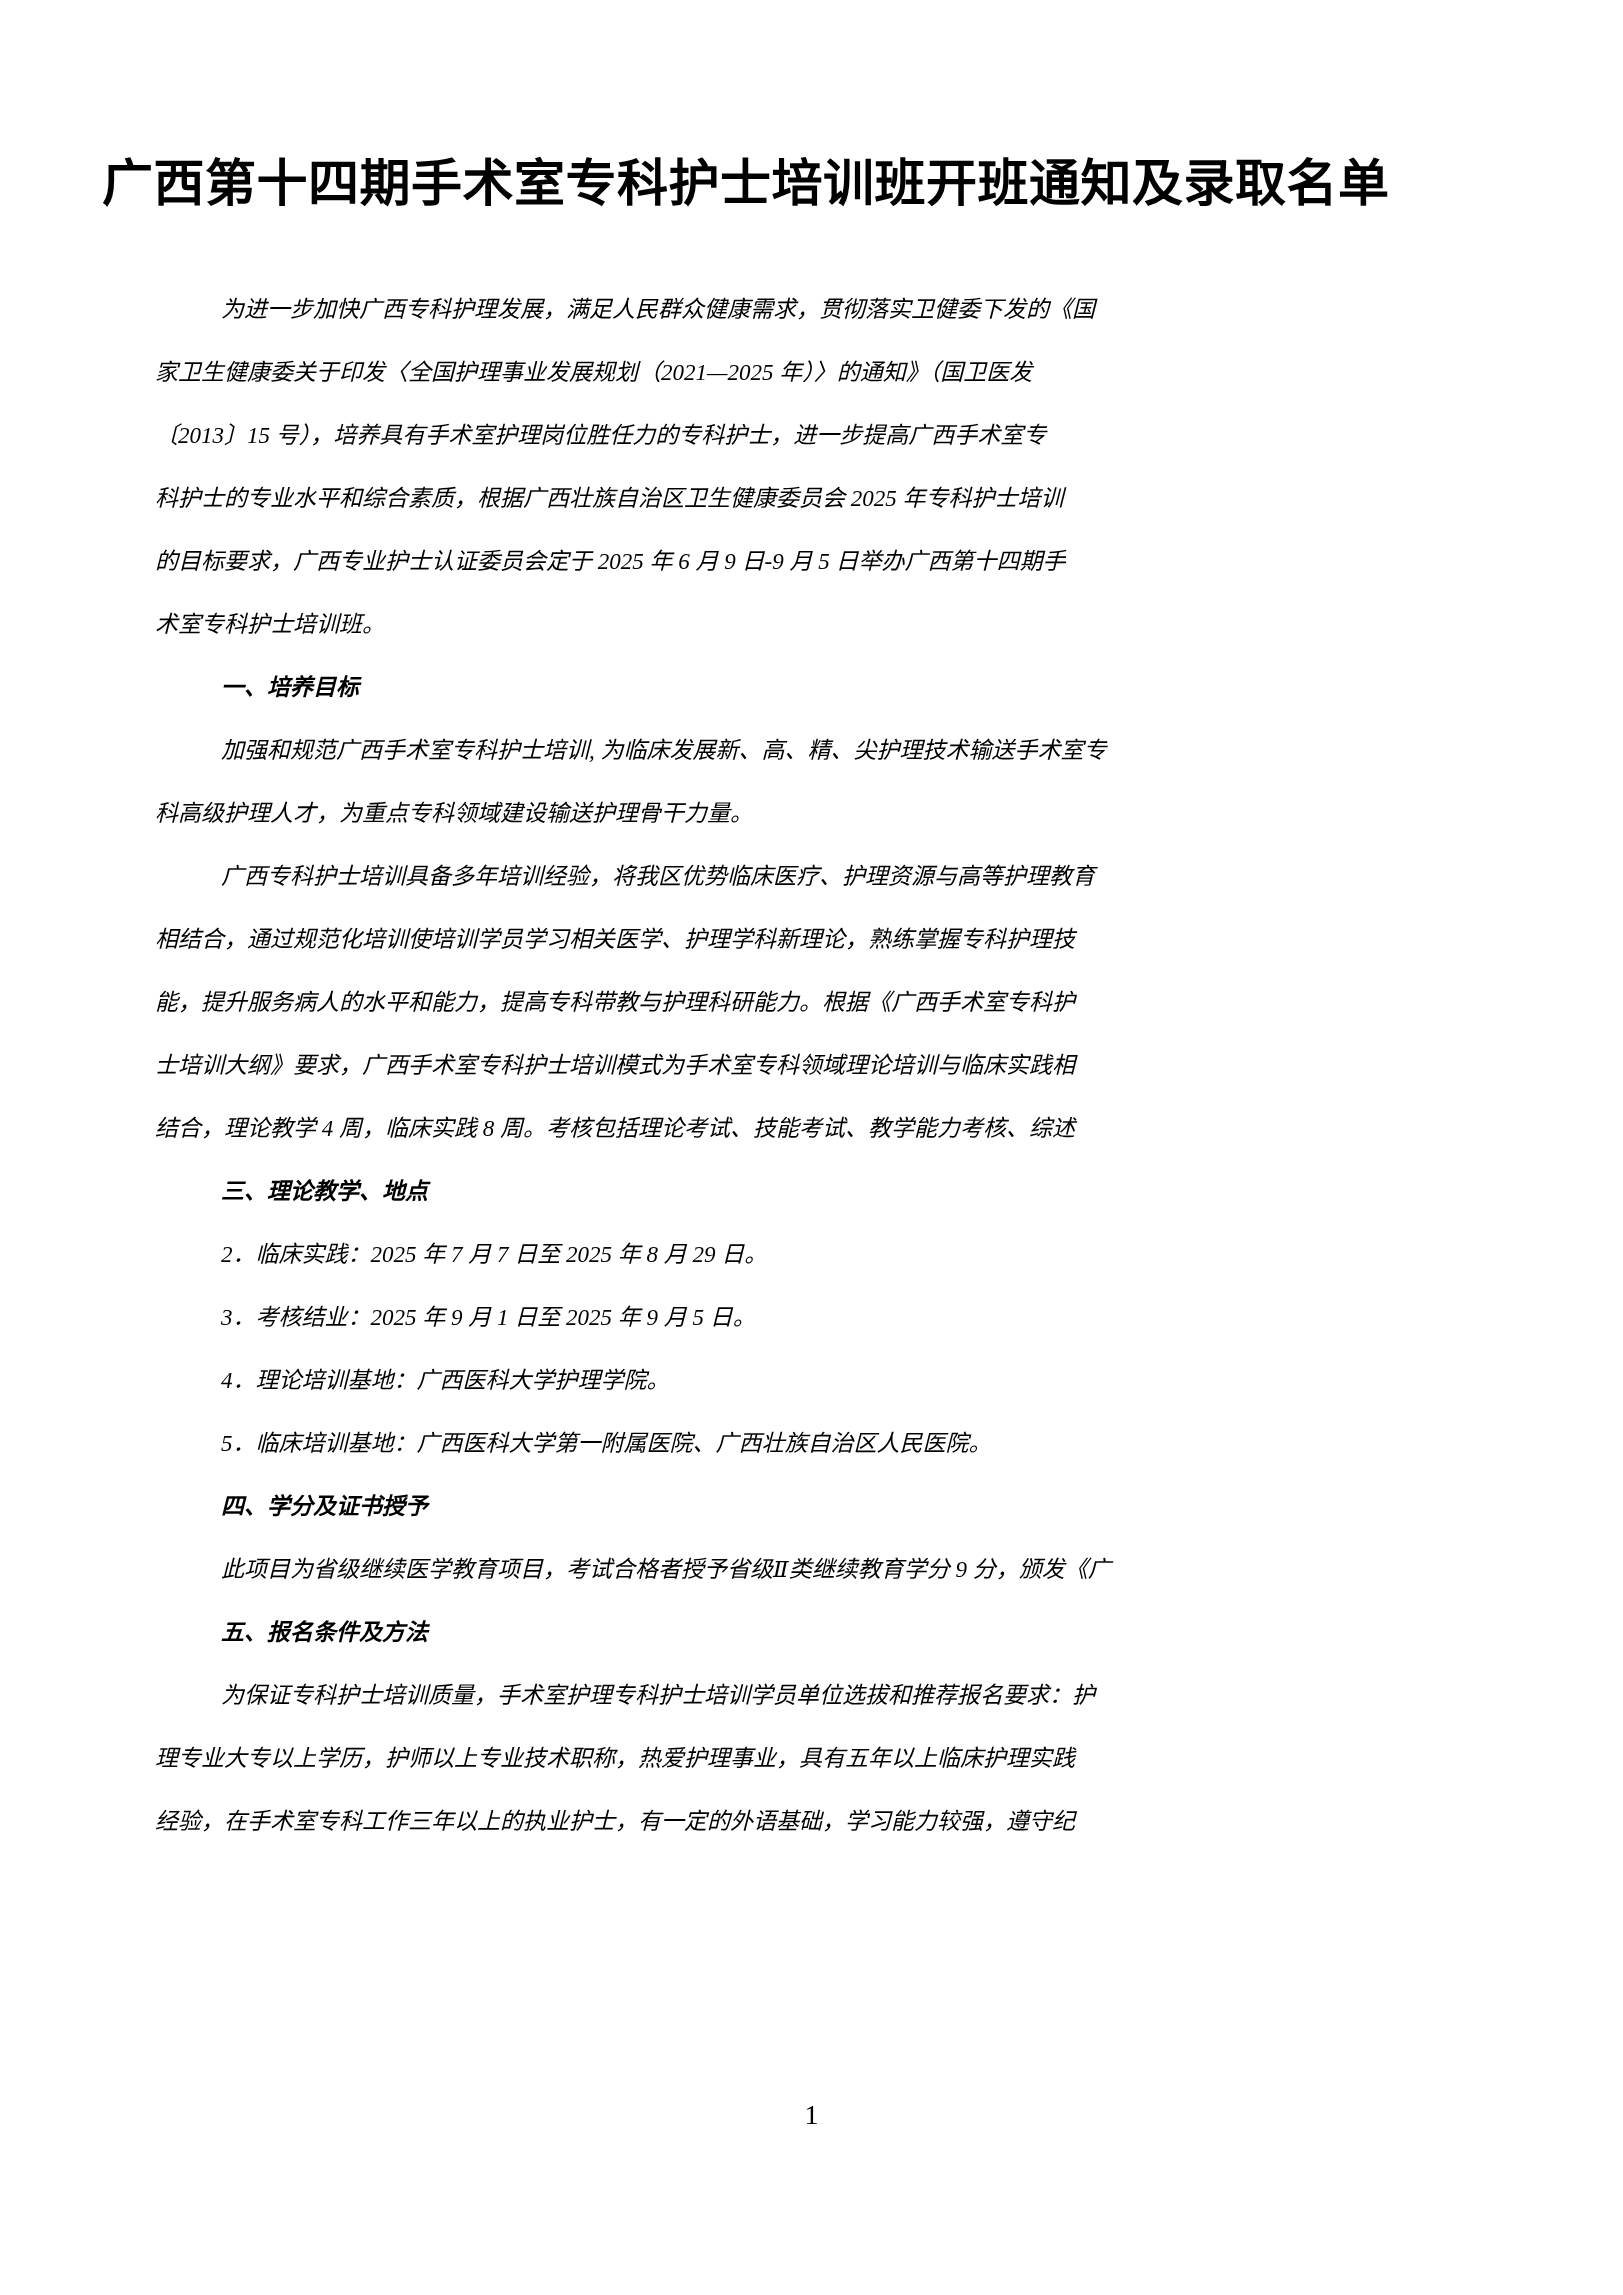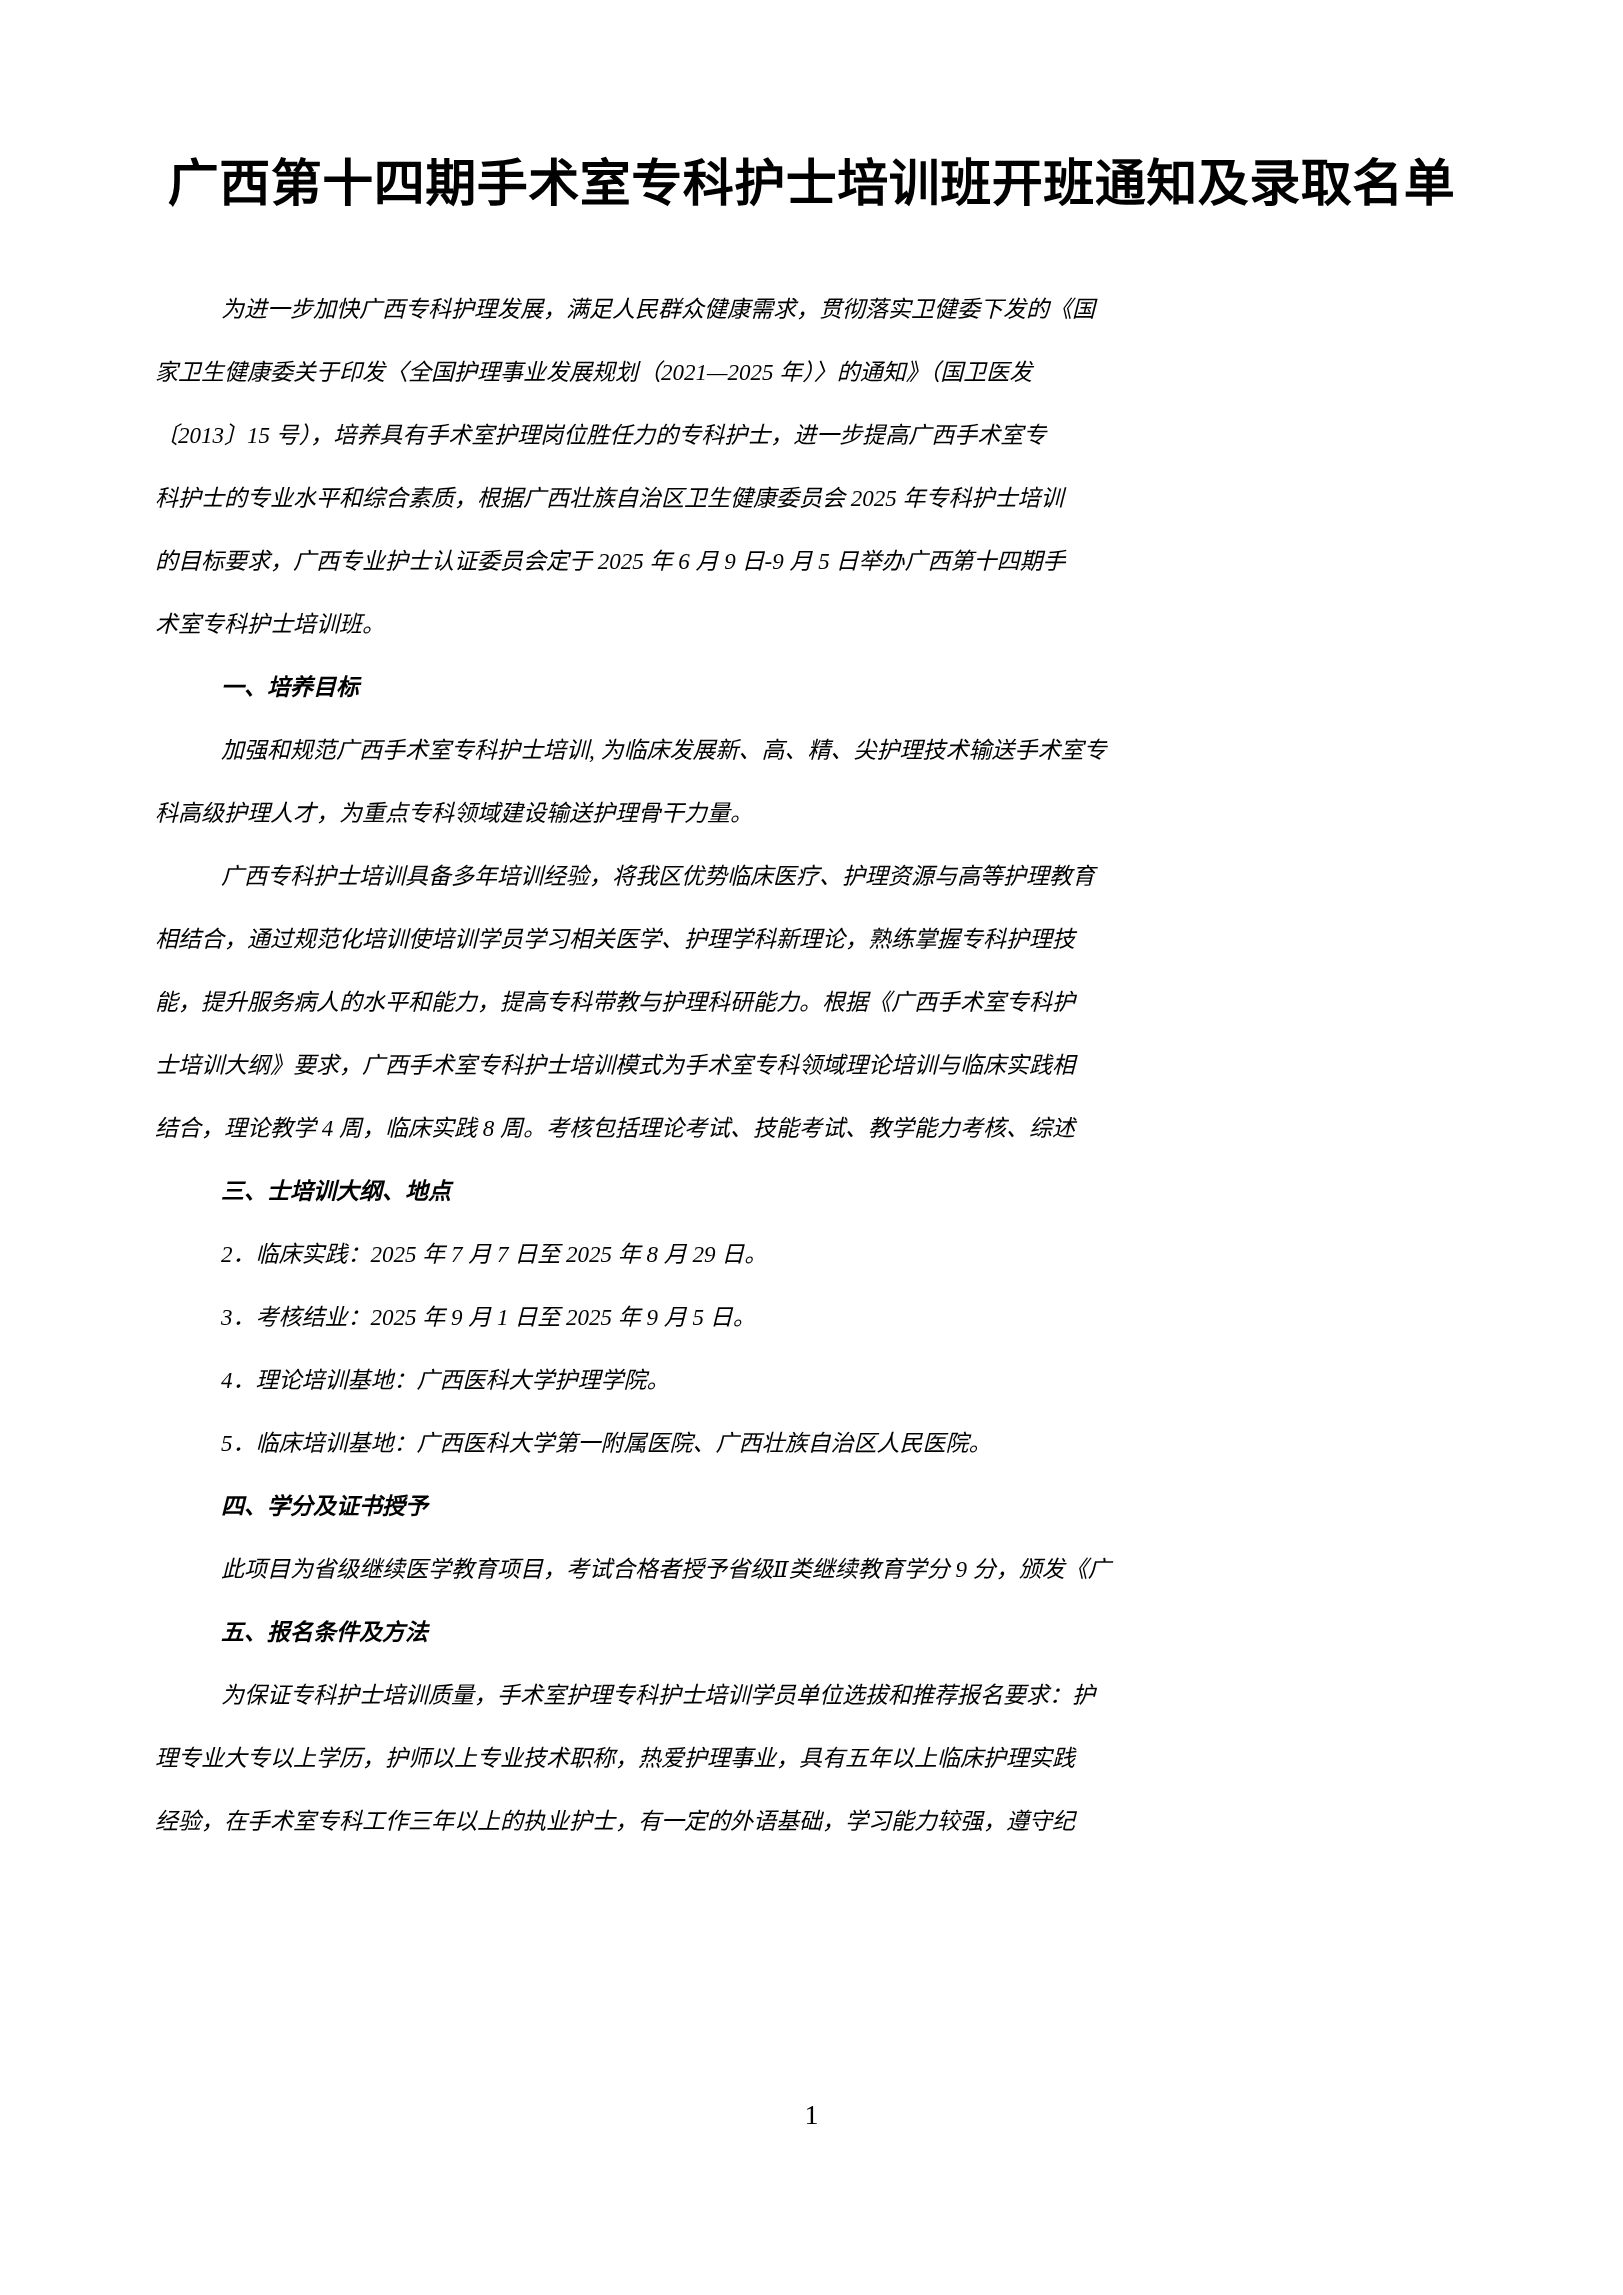--- a/index.html
+++ b/index.html
@@ -9,21 +9,20 @@
     height:2295px;
     background:#ffffff;
     color:#000000;
     overflow:hidden;
   }
   .doc-title{
     position:absolute;
     top:149px;
     left:102px;
     right:102px;
-    text-align:center;
     font-family:"Liberation Sans","DejaVu Sans",sans-serif;
     font-weight:700;
     font-size:51px;
     line-height:70px;
     letter-spacing:0.5px;
   }
   .doc-body{
     position:absolute;
     top:278px;
     left:155px;
@@ -69,21 +68,21 @@
       <div class="line">的目标要求，广西专业护士认证委员会定于 2025 年 6 月 9 日-9 月 5 日举办广西第十四期手</div>
       <div class="line">术室专科护士培训班。</div>
       <div class="line heading indent">一、培养目标</div>
       <div class="line indent">加强和规范广西手术室专科护士培训, 为临床发展新、高、精、尖护理技术输送手术室专</div>
       <div class="line">科高级护理人才，为重点专科领域建设输送护理骨干力量。</div>
       <div class="line indent">广西专科护士培训具备多年培训经验，将我区优势临床医疗、护理资源与高等护理教育</div>
       <div class="line">相结合，通过规范化培训使培训学员学习相关医学、护理学科新理论，熟练掌握专科护理技</div>
       <div class="line">能，提升服务病人的水平和能力，提高专科带教与护理科研能力。根据《广西手术室专科护</div>
       <div class="line">士培训大纲》要求，广西手术室专科护士培训模式为手术室专科领域理论培训与临床实践相</div>
       <div class="line">结合，理论教学 4 周，临床实践 8 周。考核包括理论考试、技能考试、教学能力考核、综述</div>
-      <div class="line heading indent">三、士培训大纲、地点</div>
+      <div class="line heading indent">三、理论教学、地点</div>
       <div class="line indent">2．临床实践：2025 年 7 月 7 日至 2025 年 8 月 29 日。</div>
       <div class="line indent">3．考核结业：2025 年 9 月 1 日至 2025 年 9 月 5 日。</div>
       <div class="line indent">4．理论培训基地：广西医科大学护理学院。</div>
       <div class="line indent">5．临床培训基地：广西医科大学第一附属医院、广西壮族自治区人民医院。</div>
       <div class="line heading indent">四、学分及证书授予</div>
       <div class="line indent">此项目为省级继续医学教育项目，考试合格者授予省级Ⅱ类继续教育学分 9 分，颁发《广</div>
       <div class="line heading indent">五、报名条件及方法</div>
       <div class="line indent">为保证专科护士培训质量，手术室护理专科护士培训学员单位选拔和推荐报名要求：护</div>
       <div class="line">理专业大专以上学历，护师以上专业技术职称，热爱护理事业，具有五年以上临床护理实践</div>
       <div class="line">经验，在手术室专科工作三年以上的执业护士，有一定的外语基础，学习能力较强，遵守纪</div>

